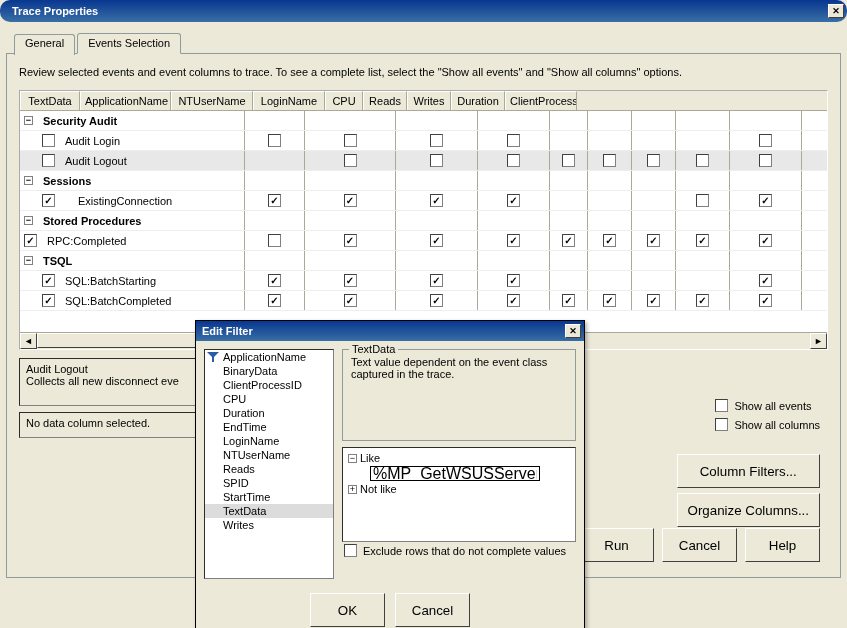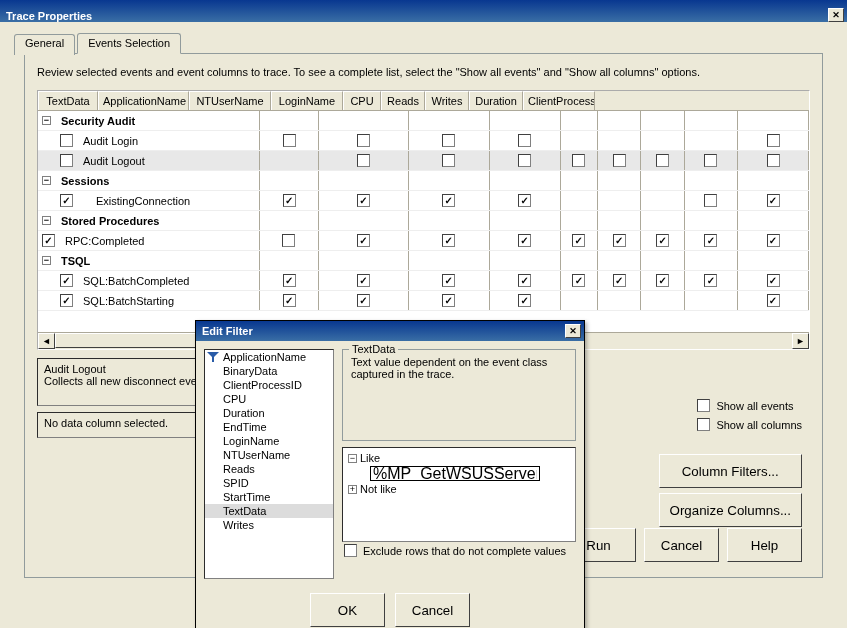--- a/index.html
+++ b/index.html
@@ -10,23 +10,24 @@
   width: 847px;
   height: 628px;
   overflow: hidden;
   position: relative;
 }
 .titlebar {
   height: 22px;
   background: linear-gradient(#083790, #3a6ea5);
   color: #fff;
   display: flex;
-  align-items: flex-end;
-  padding: 0 3px 0 6px;
+  align-items: center;
+  padding: 0 3px 0 12px;
   font-weight: bold;
+  border-radius: 10px;
 }
 .titlebar-spacer { flex: 1; }
 .titlebar-btn {
   width: 16px; height: 14px;
   background: #ece9d8;
   border: 1px solid #fff;
   border-right-color: #404040;
   border-bottom-color: #404040;
   margin-left: 2px;
   display: flex;
@@ -59,21 +60,21 @@
   background: #ece9d8;
   border-bottom: 1px solid #ece9d8;
   z-index: 3;
 }
 .tab.inactive {
   top: 2px;
   padding-top: 2px;
   padding-bottom: 3px;
 }
 .panel {
-  margin: 0 24px;
+  margin: 0 6px;
   border: 1px solid #919b9c;
   background: #ece9d8;
   padding: 12px 12px 60px 12px;
   height: 525px;
   position: relative;
 }
 .instruction { margin-bottom: 12px; color: #000; }
 .grid-wrap {
   border: 1px inset #fff;
   background: #fff;
@@ -527,71 +528,71 @@
           <div class="gc login"></div>
           <div class="gc cpu"></div>
           <div class="gc reads"></div>
           <div class="gc writes"></div>
           <div class="gc duration"></div>
           <div class="gc client"></div>
         </div>
         <div class="grow">
           <div class="gc events" style="padding-left: 22px;">
             <span class="chk checked"></span>
-            <span style="margin-left: 6px;">SQL:BatchCompleted</span>
-          </div>
-          <div class="gc textdata">
-            <span class="chk checked"></span>
-          </div>
-          <div class="gc appname">
-            <span class="chk checked"></span>
-          </div>
-          <div class="gc ntuser">
-            <span class="chk checked"></span>
-          </div>
-          <div class="gc login">
-            <span class="chk checked"></span>
-          </div>
-          <div class="gc cpu">
-            <span class="chk checked"></span>
-          </div>
-          <div class="gc reads">
-            <span class="chk checked"></span>
-          </div>
-          <div class="gc writes">
-            <span class="chk checked"></span>
-          </div>
-          <div class="gc duration">
-            <span class="chk checked"></span>
-          </div>
-          <div class="gc client">
-            <span class="chk checked"></span>
-          </div>
-        </div>
-        <div class="grow">
-          <div class="gc events" style="padding-left: 22px;">
-            <span class="chk checked"></span>
             <span style="margin-left: 6px;">SQL:BatchStarting</span>
           </div>
           <div class="gc textdata">
             <span class="chk checked"></span>
           </div>
           <div class="gc appname">
             <span class="chk checked"></span>
           </div>
           <div class="gc ntuser">
             <span class="chk checked"></span>
           </div>
           <div class="gc login">
             <span class="chk checked"></span>
           </div>
           <div class="gc cpu"></div>
           <div class="gc reads"></div>
           <div class="gc writes"></div>
           <div class="gc duration"></div>
+          <div class="gc client">
+            <span class="chk checked"></span>
+          </div>
+        </div>
+        <div class="grow">
+          <div class="gc events" style="padding-left: 22px;">
+            <span class="chk checked"></span>
+            <span style="margin-left: 6px;">SQL:BatchCompleted</span>
+          </div>
+          <div class="gc textdata">
+            <span class="chk checked"></span>
+          </div>
+          <div class="gc appname">
+            <span class="chk checked"></span>
+          </div>
+          <div class="gc ntuser">
+            <span class="chk checked"></span>
+          </div>
+          <div class="gc login">
+            <span class="chk checked"></span>
+          </div>
+          <div class="gc cpu">
+            <span class="chk checked"></span>
+          </div>
+          <div class="gc reads">
+            <span class="chk checked"></span>
+          </div>
+          <div class="gc writes">
+            <span class="chk checked"></span>
+          </div>
+          <div class="gc duration">
+            <span class="chk checked"></span>
+          </div>
           <div class="gc client">
             <span class="chk checked"></span>
           </div>
         </div>
       </div>
     <div class="hscroll">
       <div class="hscroll-arrow">◄</div>
       <div class="hscroll-track">
         <div class="hscroll-thumb"></div>
       </div>

